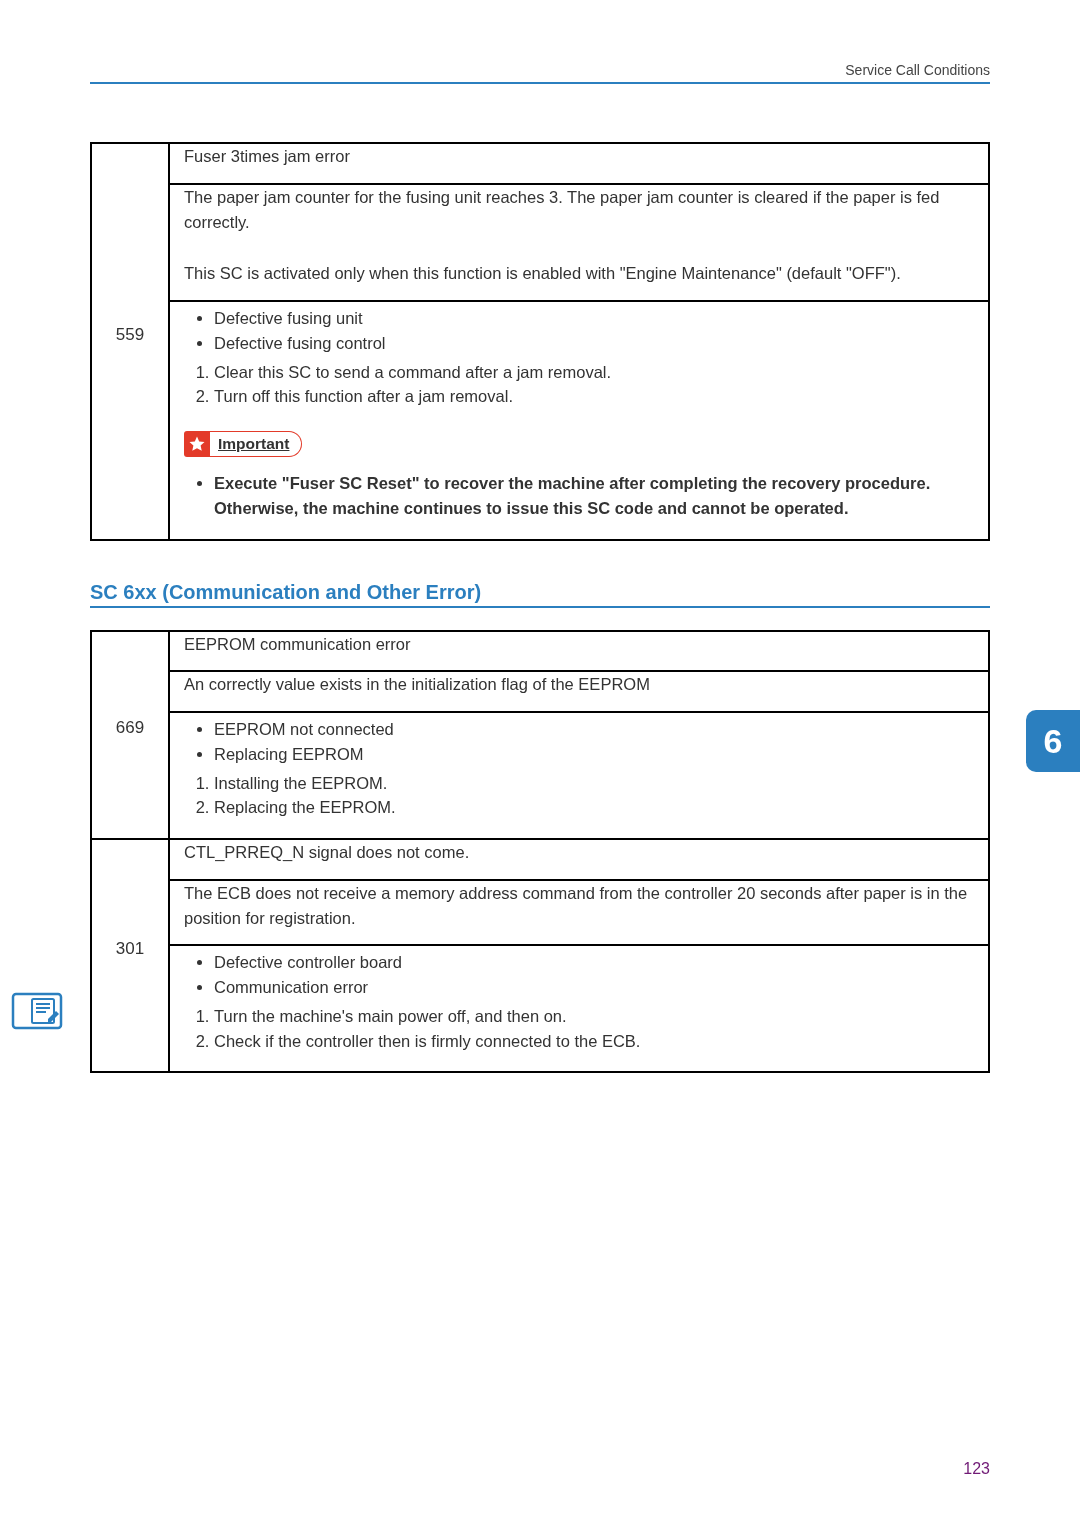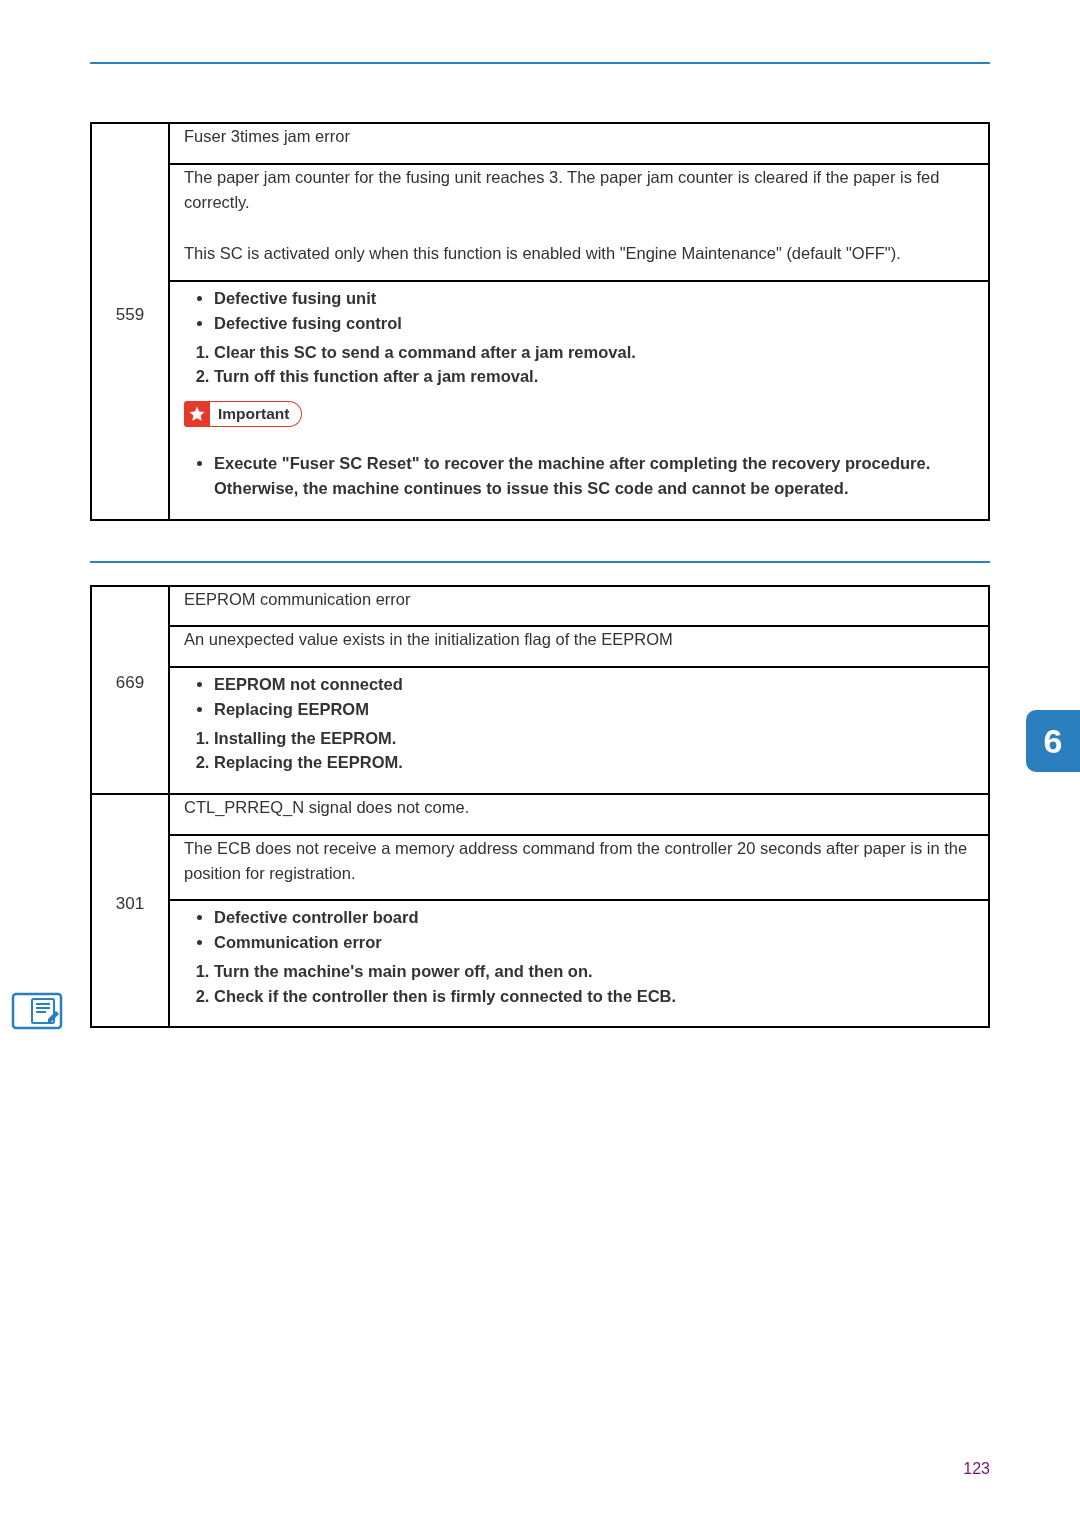--- a/index.html
+++ b/index.html
@@ -42,28 +42,29 @@
     vertical-align: middle;
     font-size: 17px;
     margin-left: 40px;
   }
   .sc-table .content-col { }
   ul.b, ol.b {
     list-style-position: outside;
     padding-left: 30px;
     margin: 4px 0 4px 0;
   }
-  ul.b li, ol.b li { margin: 0 0; font-weight: bold; }
+  ul.b li, ol.b li { margin: 0 0; }
   ul.b { list-style-type: disc; }
 
   .important-badge {
     display: inline-flex;
-    align-items: flex-start;
+    align-items: flex-end;
     height: 36px;
     margin: 8px 0 10px 0;
+    text-decoration: underline;
   }
   .important-star {
     width: 26px; height: 26px;
     background: #e33a29;
     border-radius: 3px 0 0 3px;
     position: relative;
     display: inline-block;
   }
   .important-star svg { position: absolute; top: 50%; left: 50%; transform: translate(-50%, -50%); }
   .important-text-wrap {
@@ -122,20 +123,21 @@
     bottom: 54px;
     font-size: 16px;
     color: #701a75;
   }
 </style>
 </head>
 <body>
 
 <div class="page">
 
+  <div class="header-right">Service Call Conditions</div>
   <hr class="header-rule">
 
   <table class="sc-table">
     <colgroup>
         <col class="code-col">
         <col class="content-col">
       </colgroup>
     <tbody>
       <tr>
         <td class="code-col" rowspan="3">
@@ -170,40 +172,41 @@
             <span class="important-text-wrap">Important</span>
           </div>
           <ul class="b bold-note">
             <li>Execute "Fuser SC Reset" to recover the machine after completing the recovery procedure. Otherwise, the machine continues to issue this SC code and cannot be operated.</li>
           </ul>
         </td>
       </tr>
     </tbody>
   </table>
 
+  <div class="section-heading">SC 6xx (Communication and Other Error)</div>
   <hr class="section-rule">
 
   <table class="sc-table" style="margin-bottom:0;">
     <colgroup>
         <col class="code-col">
         <col class="content-col">
       </colgroup>
     <tbody>
 
       <tr>
         <td class="code-col" rowspan="3">
           <span>669</span>
         </td>
         <td>
           <span>EEPROM communication error</span>
         </td>
       </tr>
       <tr>
         <td>
-          <span>An unexpected value exists in the initialization flag of the EEPROM</span>
+          <span>An correctly value exists in the initialization flag of the EEPROM</span>
         </td>
       </tr>
       <tr>
         <td>
           <ul class="b">
             <li>EEPROM not connected</li>
             <li>Replacing EEPROM</li>
           </ul>
           <ol class="b">
             <li>Installing the EEPROM.</li>

